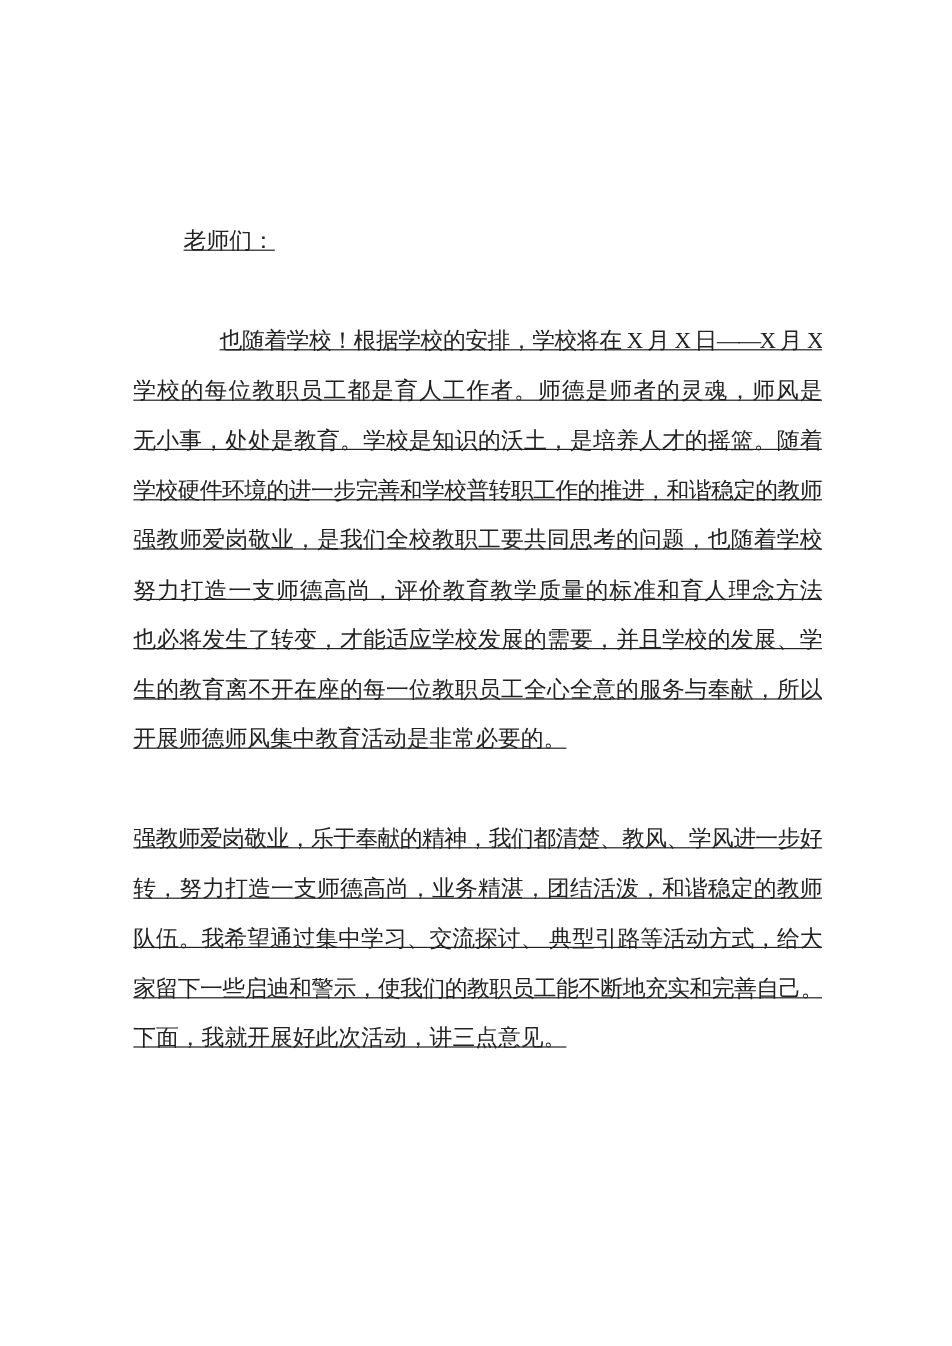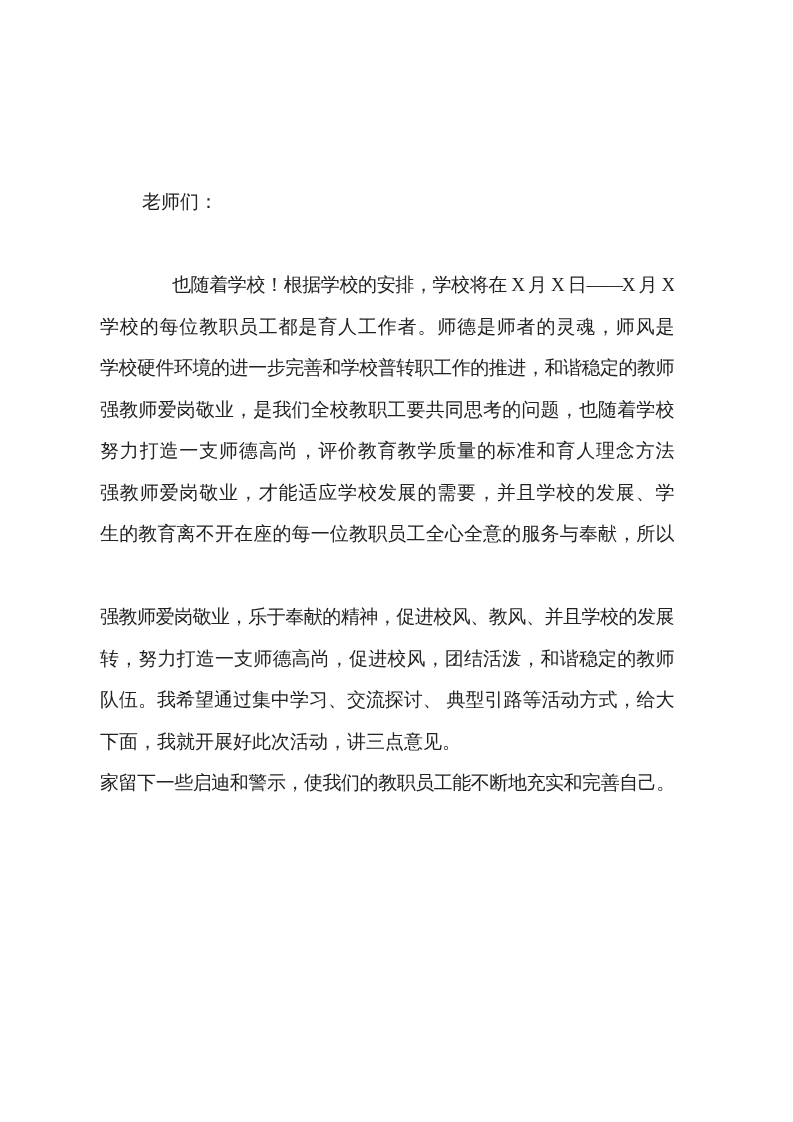--- a/index.html
+++ b/index.html
@@ -11,24 +11,25 @@
     position: relative;
     width: 793px;
     height: 1122px;
     background: #ffffff;
     overflow: hidden;
     font-family: "Liberation Serif", "DejaVu Serif", serif;
     color: #222222;
   }
   .doc {
     position: absolute;
-    left: 100px;
+    left: 111px;
     top: 181px;
     width: 574px;
     font-size: 19px;
+    text-decoration: underline;
   }
   .block { margin: 0; padding: 0; }
   .block + .block { margin-top: 41.5px; }
   .line {
     height: 41.5px;
     line-height: 41.5px;
     overflow: hidden;
   }
   
   .just {
@@ -51,29 +52,31 @@
 <div class="page">
   <div class="doc">
 
     <div class="block">
       <div class="line short sal-indent">老师们：</div>
     </div>
 
     <div class="block">
       <div class="line just indent tight">也随着学校！根据学校的安排，学校将在 X 月 X 日——X 月 X</div>
       <div class="line just">学校的每位教职员工都是育人工作者。师德是师者的灵魂，师风是</div>
+      <div class="line just">无小事，处处是教育。学校是知识的沃土，是培养人才的摇篮。随着</div>
       <div class="line just">学校硬件环境的进一步完善和学校普转职工作的推进，和谐稳定的教师</div>
       <div class="line just">强教师爱岗敬业，是我们全校教职工要共同思考的问题，也随着学校</div>
       <div class="line just">努力打造一支师德高尚，评价教育教学质量的标准和育人理念方法</div>
-      <div class="line just">强教师爱岗敬业，才能适应学校发展的需要，并且学校的发展、学</div>
+      <div class="line just">也必将发生了转变，才能适应学校发展的需要，并且学校的发展、学</div>
       <div class="line just">生的教育离不开在座的每一位教职员工全心全意的服务与奉献，所以</div>
+      <div class="line short">开展师德师风集中教育活动是非常必要的。</div>
     </div>
 
     <div class="block">
-      <div class="line just">强教师爱岗敬业，乐于奉献的精神，促进校风、教风、并且学校的发展</div>
-      <div class="line just">转，努力打造一支师德高尚，促进校风，团结活泼，和谐稳定的教师</div>
+      <div class="line just">强教师爱岗敬业，乐于奉献的精神，我们都清楚、教风、学风进一步好</div>
+      <div class="line just">转，努力打造一支师德高尚，业务精湛，团结活泼，和谐稳定的教师</div>
       <div class="line just">队伍。我希望通过集中学习、交流探讨、 典型引路等活动方式，给大</div>
+      <div class="line just tight">家留下一些启迪和警示，使我们的教职员工能不断地充实和完善自己。</div>
       <div class="line short">下面，我就开展好此次活动，讲三点意见。</div>
-      <div class="line just tight">家留下一些启迪和警示，使我们的教职员工能不断地充实和完善自己。</div>
     </div>
 
   </div>
 </div>
 
 </body></html>

